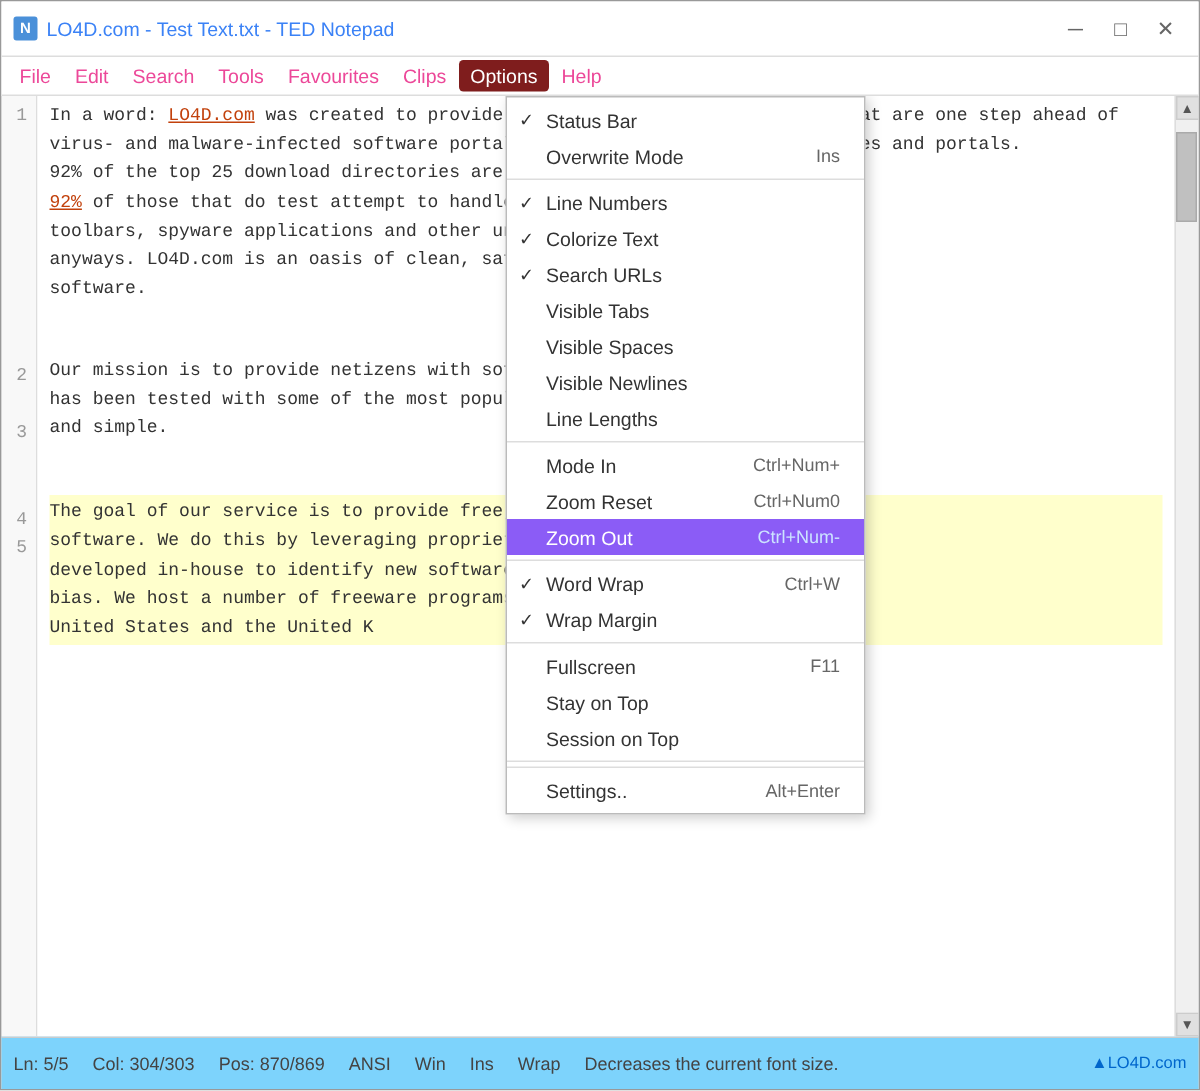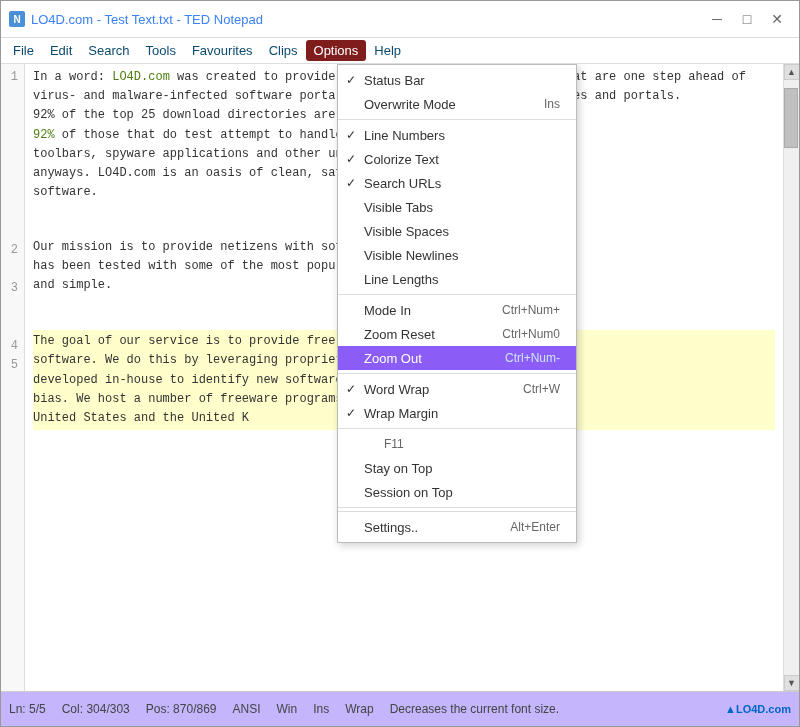--- a/index.html
+++ b/index.html
@@ -81,21 +81,21 @@
       background: #fff;
       border-bottom: 1px solid #ddd;
       padding: 2px 4px;
     }
 
     .menu-item {
       padding: 3px 8px;
       cursor: pointer;
       border-radius: 3px;
       font-size: 13px;
-      color: #0c4a6e;
+      color: #ec4899;
       user-select: none;
     }
     .menu-item.active { background: #7f1d1d; color: white; }
 
     
     .main-area {
       display: flex;
       flex: 1;
       overflow: hidden;
       position: relative;
@@ -126,21 +126,21 @@
       overflow-y: auto;
       background: #fff;
     }
 
     .editor p {
       margin-bottom: 8px;
       white-space: pre-wrap;
       word-break: break-word;
     }
 
-    .text-blue { color: #4d7c0f; }
+    .text-blue { color: #c2410c; text-decoration: underline; }
 
     
     .scrollbar {
       width: 16px;
       background: #f0f0f0;
       border-left: 1px solid #ddd;
       display: flex;
       flex-direction: column;
       align-items: center;
     }
@@ -242,21 +242,21 @@
     }
 
     .dropdown-separator {
       height: 1px;
       background: #ddd;
       margin: 3px 0;
     }
 
     
     .status-bar {
-      background: #c4b5fd;
+      background: #7dd3fc;
       border-top: 1px solid #ccc;
       padding: 10px 8px;
       font-size: 12px;
       color: #444;
       display: flex;
       align-items: center;
       gap: 16px;
       min-height: 22px;
     }
 
@@ -266,21 +266,21 @@
 
     .status-right {
       margin-left: auto;
       display: flex;
       gap: 12px;
     }
 
     .lo4d-logo {
       font-size: 11px;
       color: #0066cc;
-      font-weight: bold;
+      font-weight: normal;
       text-align: right;
     }
   </style>
 </head>
 <body>
 
 <div class="window">
 
   <div class="title-bar">
     <div class="title-bar-left">
@@ -450,20 +450,21 @@
         <div class="dropdown-item">
           <span class="checkmark">✓</span>
           <span class="label">Wrap Margin</span>
           <span class="shortcut"></span>
         </div>
 
         <div class="dropdown-separator"></div>
 
         <div class="dropdown-item">
           <span class="checkmark"></span>
+          <span class="label">Fullscreen</span>
           <span class="shortcut">F11</span>
         </div>
 
         <div class="dropdown-item">
           <span class="checkmark"></span>
           <span class="label">Stay on Top</span>
           <span class="shortcut"></span>
         </div>
 
         <div class="dropdown-item">

